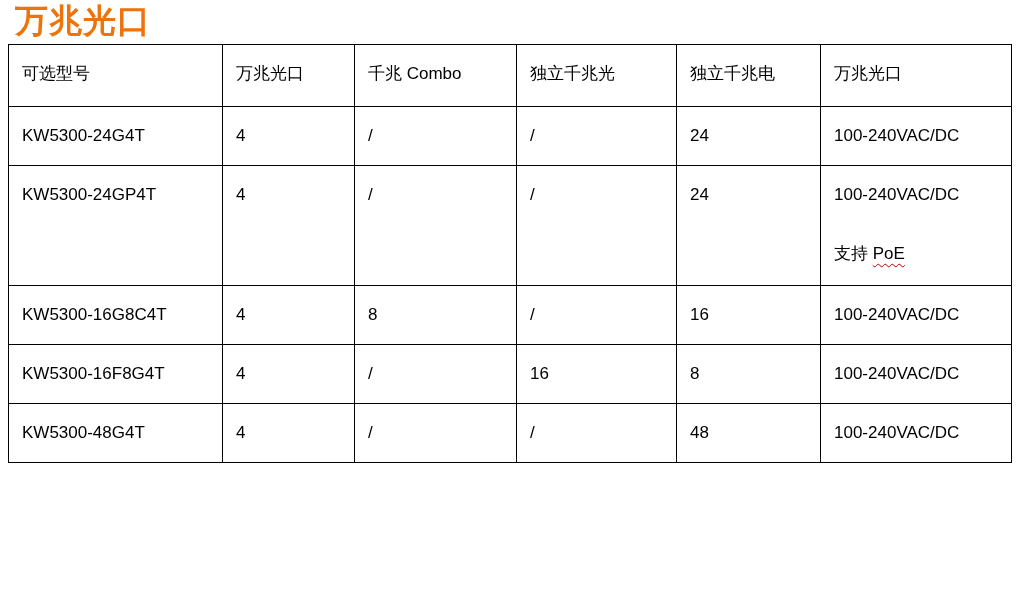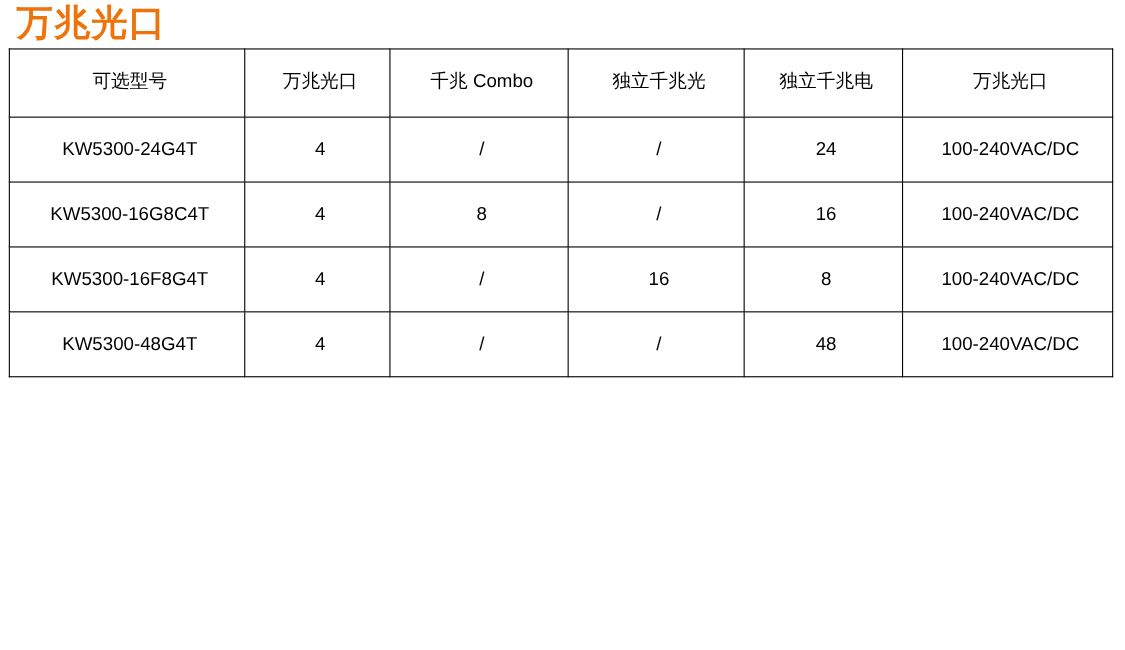--- a/index.html
+++ b/index.html
@@ -24,21 +24,21 @@
   table.order-table {
     border-collapse: collapse;
     table-layout: fixed;
     width: 1003px;
     margin: 4px 0 0 8px;
   }
   .order-table th,
   .order-table td {
     border: 1.5px solid #000000;
     vertical-align: top;
-    text-align: center;
+    text-align: left;
     padding: 18px 8px 0 13px;
     font-size: 17px;
     font-weight: normal;
     line-height: 22px;
     overflow: hidden;
     white-space: nowrap;
   }
   .order-table thead tr { height: 62px; }
   .order-table tbody tr { height: 59px; }
   .order-table tbody tr.tall-row { height: 120px; }
@@ -77,20 +77,31 @@
   </thead>
   <tbody>
     <tr>
       <td>KW5300-24G4T</td>
       <td>4</td>
       <td>/</td>
       <td>/</td>
       <td>24</td>
       <td>100-240VAC/DC</td>
     </tr>
+    <tr class="tall-row">
+      <td>KW5300-24GP4T</td>
+      <td>4</td>
+      <td>/</td>
+      <td>/</td>
+      <td>24</td>
+      <td>
+        <div>100-240VAC/DC</div>
+        <div class="poe-note"><span>支持 </span><span class="squiggle">PoE</span></div>
+      </td>
+    </tr>
     <tr>
       <td>KW5300-16G8C4T</td>
       <td>4</td>
       <td>8</td>
       <td>/</td>
       <td>16</td>
       <td>100-240VAC/DC</td>
     </tr>
     <tr>
       <td>KW5300-16F8G4T</td>

